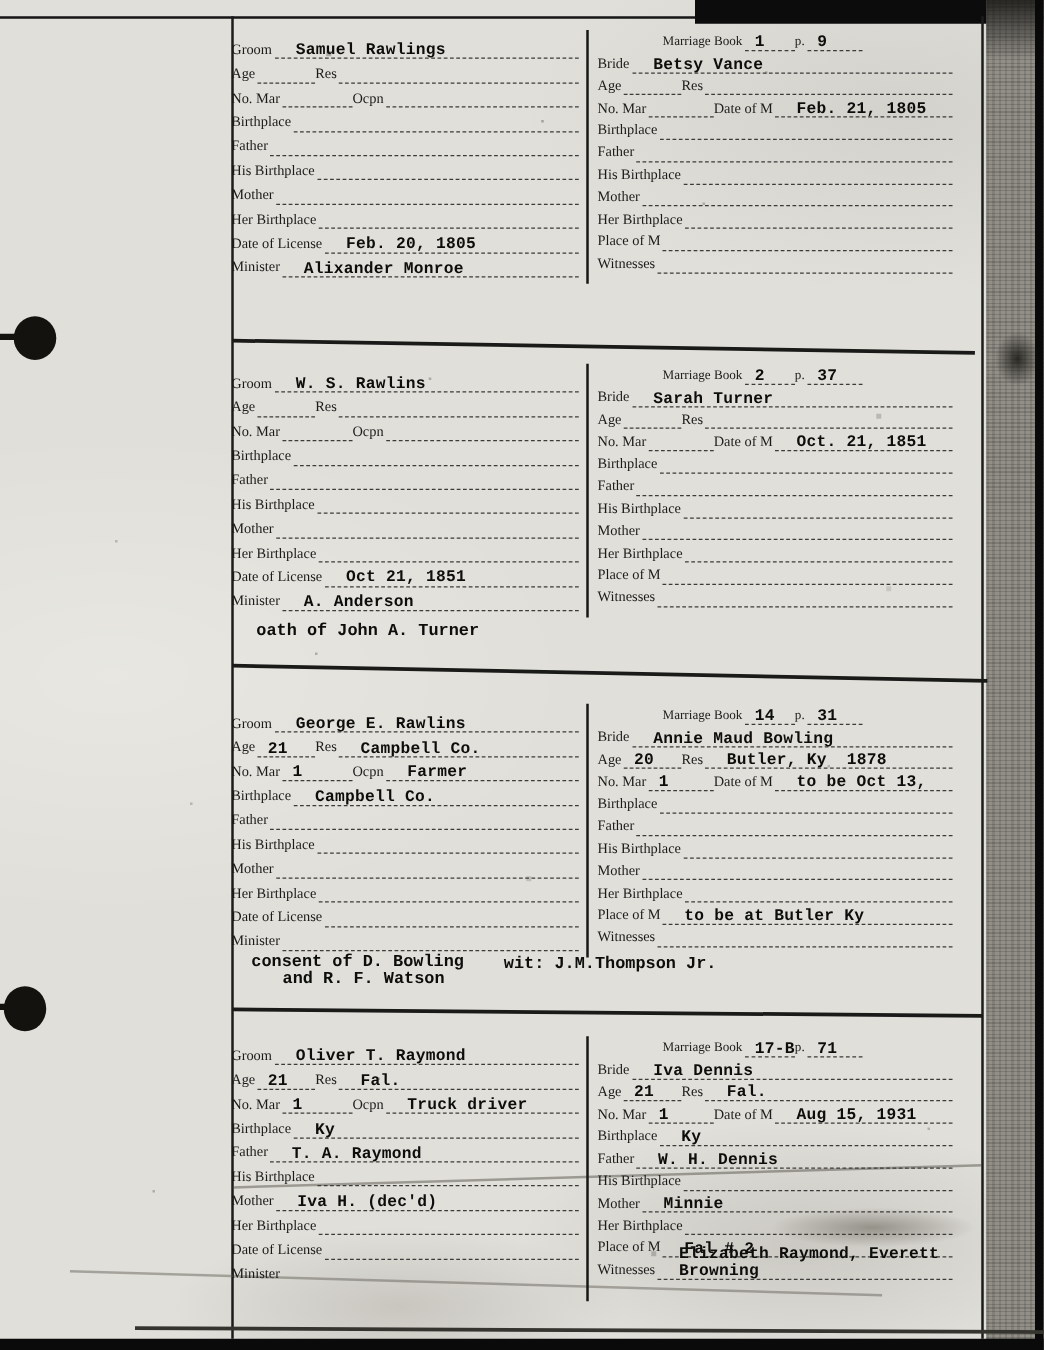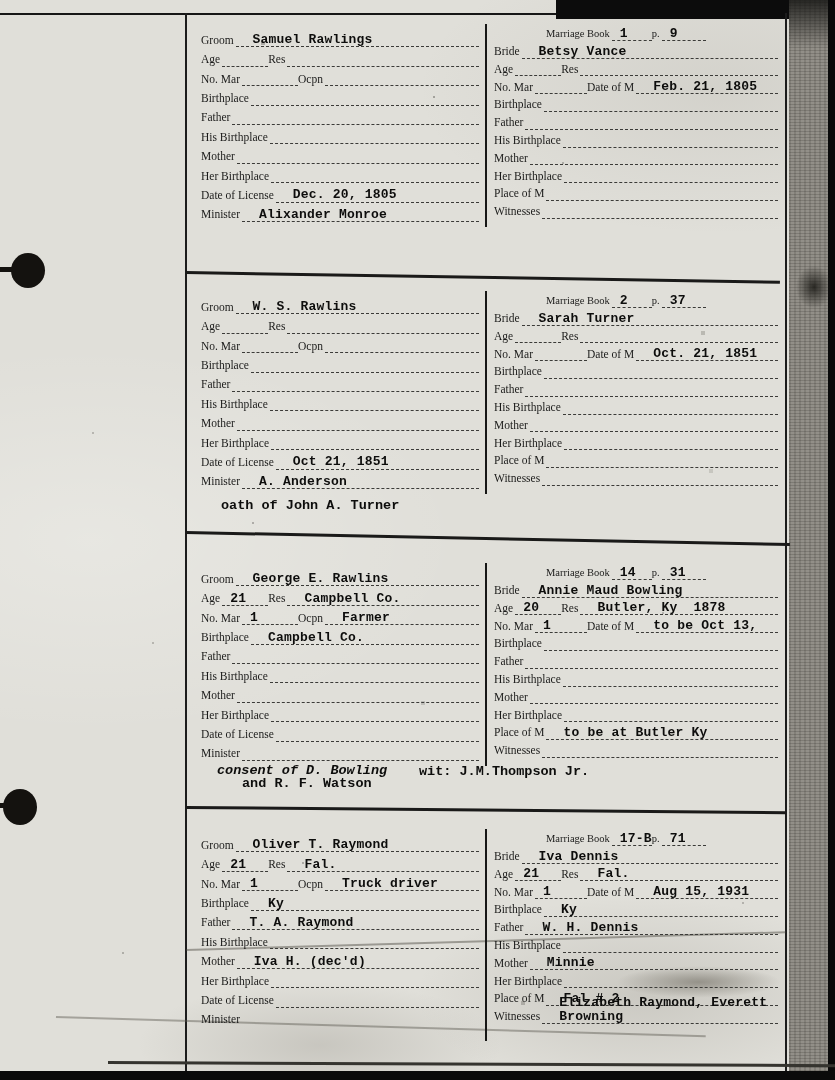--- a/index.html
+++ b/index.html
@@ -48,21 +48,21 @@
   #speckles{left:0;top:0;width:2px;height:2px;background:transparent;box-shadow:
     262px 42px 0 1px rgba(50,48,42,.30), 433px 96px 0 0 rgba(50,48,42,.35),
     612px 57px 0 0 rgba(50,48,42,.28), 343px 302px 0 0 rgba(50,48,42,.30),
     702px 332px 0 1px rgba(50,48,42,.22), 252px 522px 0 0 rgba(50,48,42,.30),
     662px 612px 0 0 rgba(50,48,42,.26), 422px 702px 0 1px rgba(50,48,42,.18),
     302px 862px 0 0 rgba(50,48,42,.30), 742px 902px 0 0 rgba(50,48,42,.26),
     522px 1002px 0 1px rgba(50,48,42,.25), 152px 642px 0 0 rgba(50,48,42,.25),
     122px 952px 0 0 rgba(50,48,42,.28), 92px 432px 0 0 rgba(50,48,42,.25),
     562px 162px 0 0 rgba(50,48,42,.28), 710px 470px 0 1px rgba(60,58,50,.15);}
   
-  .rec{position:absolute;left:191px;width:518px;height:250px;}
+  .rec{position:absolute;left:175px;width:518px;height:250px;}
   .rec-0{top:21px;} .rec-1{top:288px;} .rec-2{top:560px;} .rec-3{top:826px;}
   .gcol{position:absolute;left:10px;top:7px;width:278px;}
   .bcol{position:absolute;left:303px;top:2px;width:284px;}
   .cdiv{position:absolute;left:294px;top:3px;width:2px;height:203px;background:#171716;}
   .rec-3 .cdiv{height:212px;}
   .row{display:flex;align-items:flex-end;}
   .gcol .row{height:19.4px;}
   .bcol .row{height:17.8px;}
   .lbl{font-family:"Liberation Serif",serif;font-size:11.5px;color:#1b1b1a;
        white-space:nowrap;line-height:1;padding:0 2px 1px 0;}
@@ -72,21 +72,21 @@
   .dots.fx{flex:0 0 auto;}
   .val{font-family:"Liberation Mono","DejaVu Sans Mono",monospace;font-weight:bold;
        font-size:13px;color:#0d0d0c;line-height:1.08;white-space:pre-wrap;
        padding-left:17px;margin-bottom:-1px;letter-spacing:.2px;}
   .dots.fx .val{padding-left:8px;}
   .mbrow{margin-left:52px;width:212px;flex:0 0 auto;}
   .mbrow .val{padding-left:6px;}
   .note{position:absolute;font-family:"Liberation Mono","DejaVu Sans Mono",monospace;
         font-weight:bold;font-size:13.5px;color:#0d0d0c;white-space:pre;margin-top:12px;}
   .rec-1 .note-0{left:30px;top:198px;}
-  .rec-2 .note-0{left:26px;top:191px;font-style:italic;}
+  .rec-2 .note-0{left:26px;top:191px;}
   .rec-2 .note-1{left:51px;top:204px;}
   .rec-2 .note-2{left:228px;top:192px;}
 </style>
 </head>
 <body>
 
 <div id="scan">
   <div class="abs" id="top-line"></div>
   <div class="abs" id="top-bar"></div>
   <div class="abs" id="border-left"></div>
@@ -162,21 +162,21 @@
           </div>
           <div class="row">
             <span class="lbl">Her Birthplace</span>
             <span class="dots">
               <span class="val"></span>
             </span>
           </div>
           <div class="row">
             <span class="lbl">Date of License</span>
             <span class="dots">
-              <span class="val">Dec. 20, 1805</span>
+              <span class="val">Feb. 20, 1805</span>
             </span>
           </div>
           <div class="row">
             <span class="lbl">Minister</span>
             <span class="dots">
               <span class="val">Alixander Monroe</span>
             </span>
           </div>
         </div>
         <div class="cdiv"></div>

